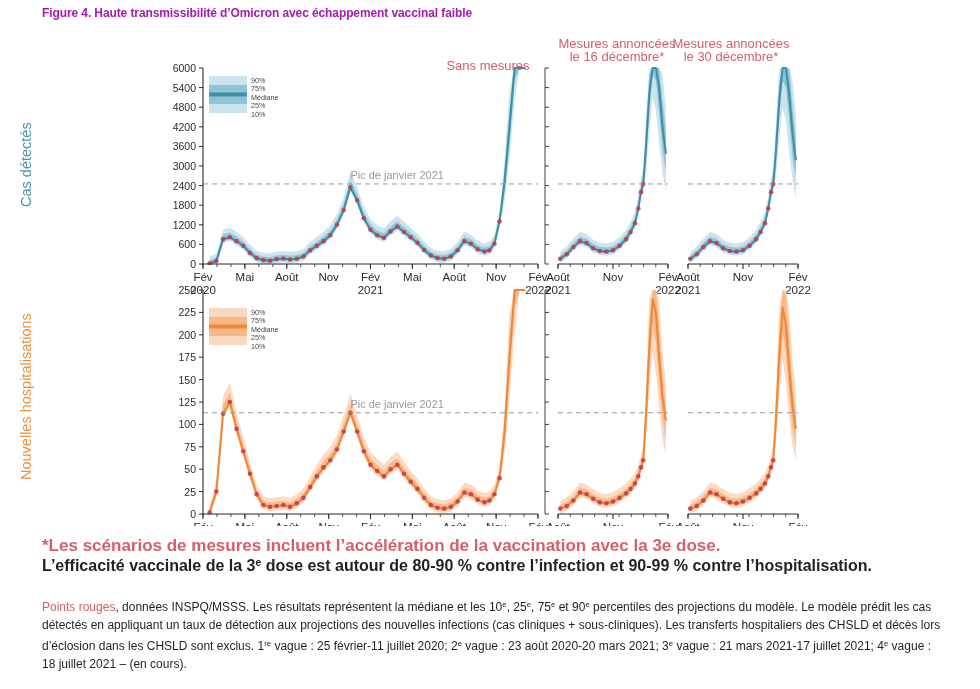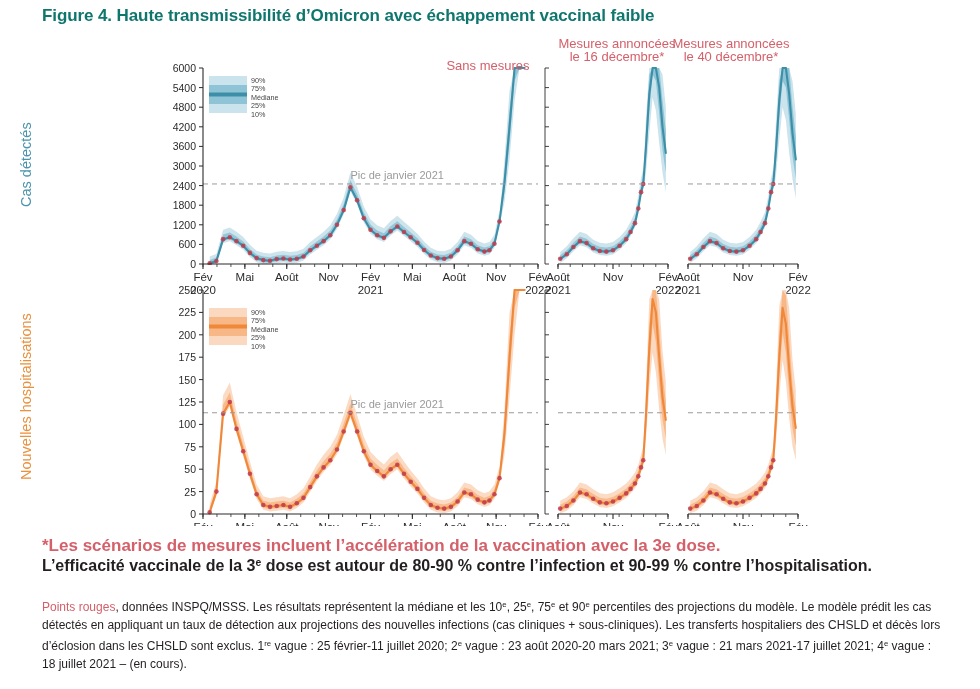--- a/index.html
+++ b/index.html
@@ -5,21 +5,21 @@
   html,body{margin:0;padding:0;}
   body{
     width:980px;height:689px;background:#ffffff;
     font-family:"Liberation Sans", sans-serif;
     color:#231f20;overflow:hidden;position:relative;
   }
   .page{position:relative;width:980px;height:689px;}
 
   .fig-title{
     position:absolute;left:42px;top:6px;width:900px;
-    font-size:17px;font-weight:bold;color:#0f766e;letter-spacing:-0.1px;
+    font-size:12px;font-weight:bold;color:#a21caf;letter-spacing:-0.1px;
   }
 
   .chart-area{position:absolute;left:0px;top:34px;width:980px;height:492px;}
 
   .panel-title{
     position:absolute;text-align:center;color:#d4606a;
     font-size:13px;line-height:13px;
   }
 
   .axis-title{
@@ -58,21 +58,21 @@
     <div class="axis-title cases" style="left:18px;top:28px;height:206px;width:18px;">Cas détectés</div>
     <div class="axis-title hosp" style="left:18px;top:250px;height:226px;width:18px;">Nouvelles hospitalisations</div>
 
     <div class="panel-title" style="left:418px;top:16px;width:140px;margin-top:9px;">Sans mesures</div>
     <div class="panel-title" style="left:556px;top:3px;width:122px;">
       <span>Mesures annoncées</span><br>
       <span>le 16 décembre*</span>
     </div>
     <div class="panel-title" style="left:670px;top:3px;width:122px;">
       <span>Mesures annoncées</span><br>
-      <span>le 40 décembre*</span>
+      <span>le 30 décembre*</span>
     </div>
 
     <svg id="plot-svg" width="980" height="492">
         <g>
           <clipPath id="clip-cases-0">
             <rect x="202" y="33" width="337" height="198"></rect>
           </clipPath>
           <g clip-path="url(#clip-cases-0)">
             <path d="M499.475,183.61333333333334 L504.5,125.46666666666667 L509.52500000000003,56.866666666666674 L514.55,34 L519.575,34 L524.5999999999999,34 L524.5999999999999,34 L519.575,34 L514.55,66.66666666666666 L509.52500000000003,125.46666666666667 L504.5,167.93333333333334 L499.475,191.45333333333332 Z" fill="#cbe3ec" fill-opacity="1" stroke="none"></path>
             <path d="M499.475,185.57333333333332 L504.5,138.53333333333333 L509.52500000000003,76.46666666666667 L514.55,34 L519.575,34 L524.5999999999999,34 L524.5999999999999,34 L519.575,34 L514.55,47.06666666666666 L509.52500000000003,109.13333333333333 L504.5,158.13333333333333 L499.475,189.16666666666666 Z" fill="#8ec4d6" fill-opacity="1" stroke="none"></path>

